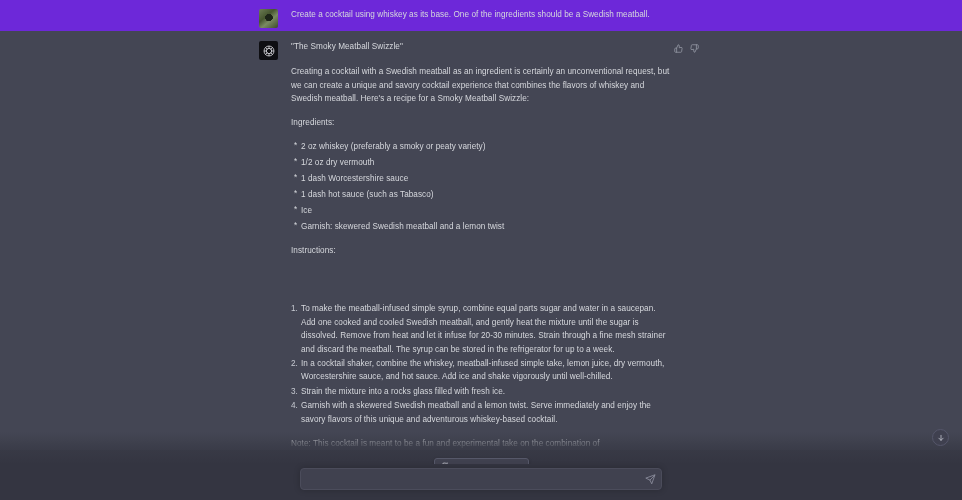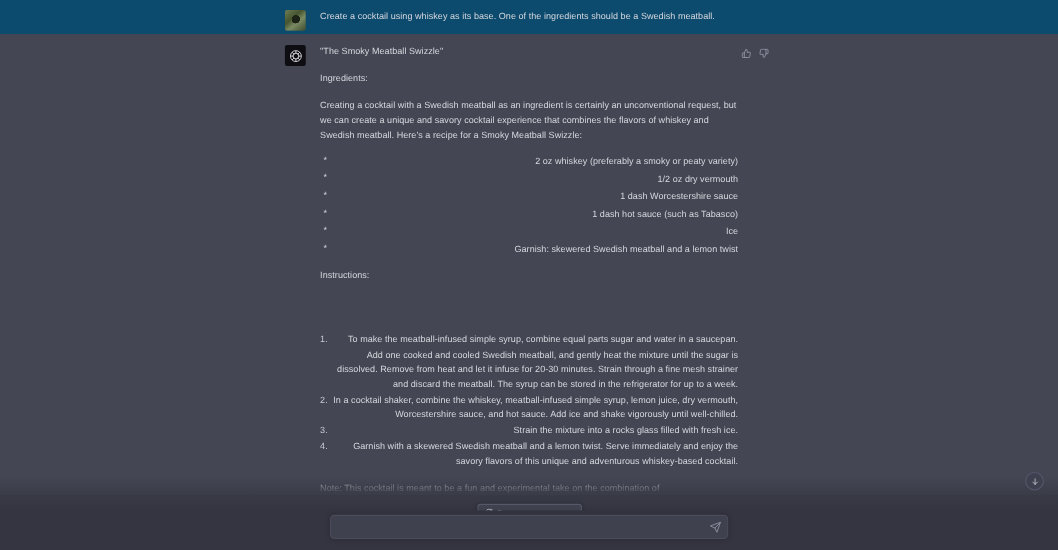--- a/index.html
+++ b/index.html
@@ -21,21 +21,21 @@
     overflow: hidden;
   }
 
   
   .row {
     position: relative;
     width: 962px;
     box-sizing: border-box;
   }
   .row-user {
-    background: #0c4a6e;
+    background: #6d28d9;
     padding: 8px 0 10px 0;
   }
   .row-assistant {
     background: #444654;
     padding: 9px 0 0 0;
   }
   .row-inner {
     position: relative;
     width: 380px;
     margin: 0 auto;
@@ -95,21 +95,20 @@
     display: block;
     color: #9a9daa;
   }
   .feedback svg { display: block; }
 
   
   ul.bullets, ol.steps {
     margin: 0 0 10.5px 0;
     padding: 0;
     list-style: none;
-    text-align: right;
   }
   ul.bullets li {
     position: relative;
     padding-left: 10px;
     margin-bottom: 2.6px;
     font-size: 8.2px;
     line-height: 13.4px;
     color: #d6d8dd;
   }
   ul.bullets li::before {
@@ -283,38 +282,38 @@
           <svg width="9" height="9" viewBox="0 0 24 24" fill="none" stroke="currentColor" stroke-width="2" stroke-linecap="round" stroke-linejoin="round">
             <path d="M10 15v4a3 3 0 0 0 3 3l4-9V2H5.72a2 2 0 0 0-2 1.7l-1.38 9a2 2 0 0 0 2 2.3zm7-13h2.67A2.31 2.31 0 0 1 22 4v7a2.31 2.31 0 0 1-2.33 2H17"></path>
           </svg>
         </span>
       </div>
 
       <div class="msg-text">
 
         <div class="assistant-title">"The Smoky Meatball Swizzle"</div>
 
+        <p>Creating a cocktail with a Swedish meatball as an ingredient is certainly an unconventional request, but we can create a unique and savory cocktail experience that combines the flavors of whiskey and Swedish meatball. Here's a recipe for a Smoky Meatball Swizzle:</p>
+
         <p>Ingredients:</p>
-
-        <p>Creating a cocktail with a Swedish meatball as an ingredient is certainly an unconventional request, but we can create a unique and savory cocktail experience that combines the flavors of whiskey and Swedish meatball. Here's a recipe for a Smoky Meatball Swizzle:</p>
 
         <ul class="bullets">
           <li>2 oz whiskey (preferably a smoky or peaty variety)</li>
           <li>1/2 oz dry vermouth</li>
           <li>1 dash Worcestershire sauce</li>
           <li>1 dash hot sauce (such as Tabasco)</li>
           <li>Ice</li>
           <li>Garnish: skewered Swedish meatball and a lemon twist</li>
         </ul>
 
         <p>Instructions:</p>
 
         <ol class="steps">
           <li>To make the meatball-infused simple syrup, combine equal parts sugar and water in a saucepan. Add one cooked and cooled Swedish meatball, and gently heat the mixture until the sugar is dissolved. Remove from heat and let it infuse for 20-30 minutes. Strain through a fine mesh strainer and discard the meatball. The syrup can be stored in the refrigerator for up to a week.</li>
-          <li>In a cocktail shaker, combine the whiskey, meatball-infused simple syrup, lemon juice, dry vermouth, Worcestershire sauce, and hot sauce. Add ice and shake vigorously until well-chilled.</li>
+          <li>In a cocktail shaker, combine the whiskey, meatball-infused simple take, lemon juice, dry vermouth, Worcestershire sauce, and hot sauce. Add ice and shake vigorously until well-chilled.</li>
           <li>Strain the mixture into a rocks glass filled with fresh ice.</li>
           <li>Garnish with a skewered Swedish meatball and a lemon twist. Serve immediately and enjoy the savory flavors of this unique and adventurous whiskey-based cocktail.</li>
         </ol>
 
         <p class="note">Note: This cocktail is meant to be a fun and experimental take on the combination of</p>
       </div>
     </div>
   </div>
 
   <div class="fade"></div>

